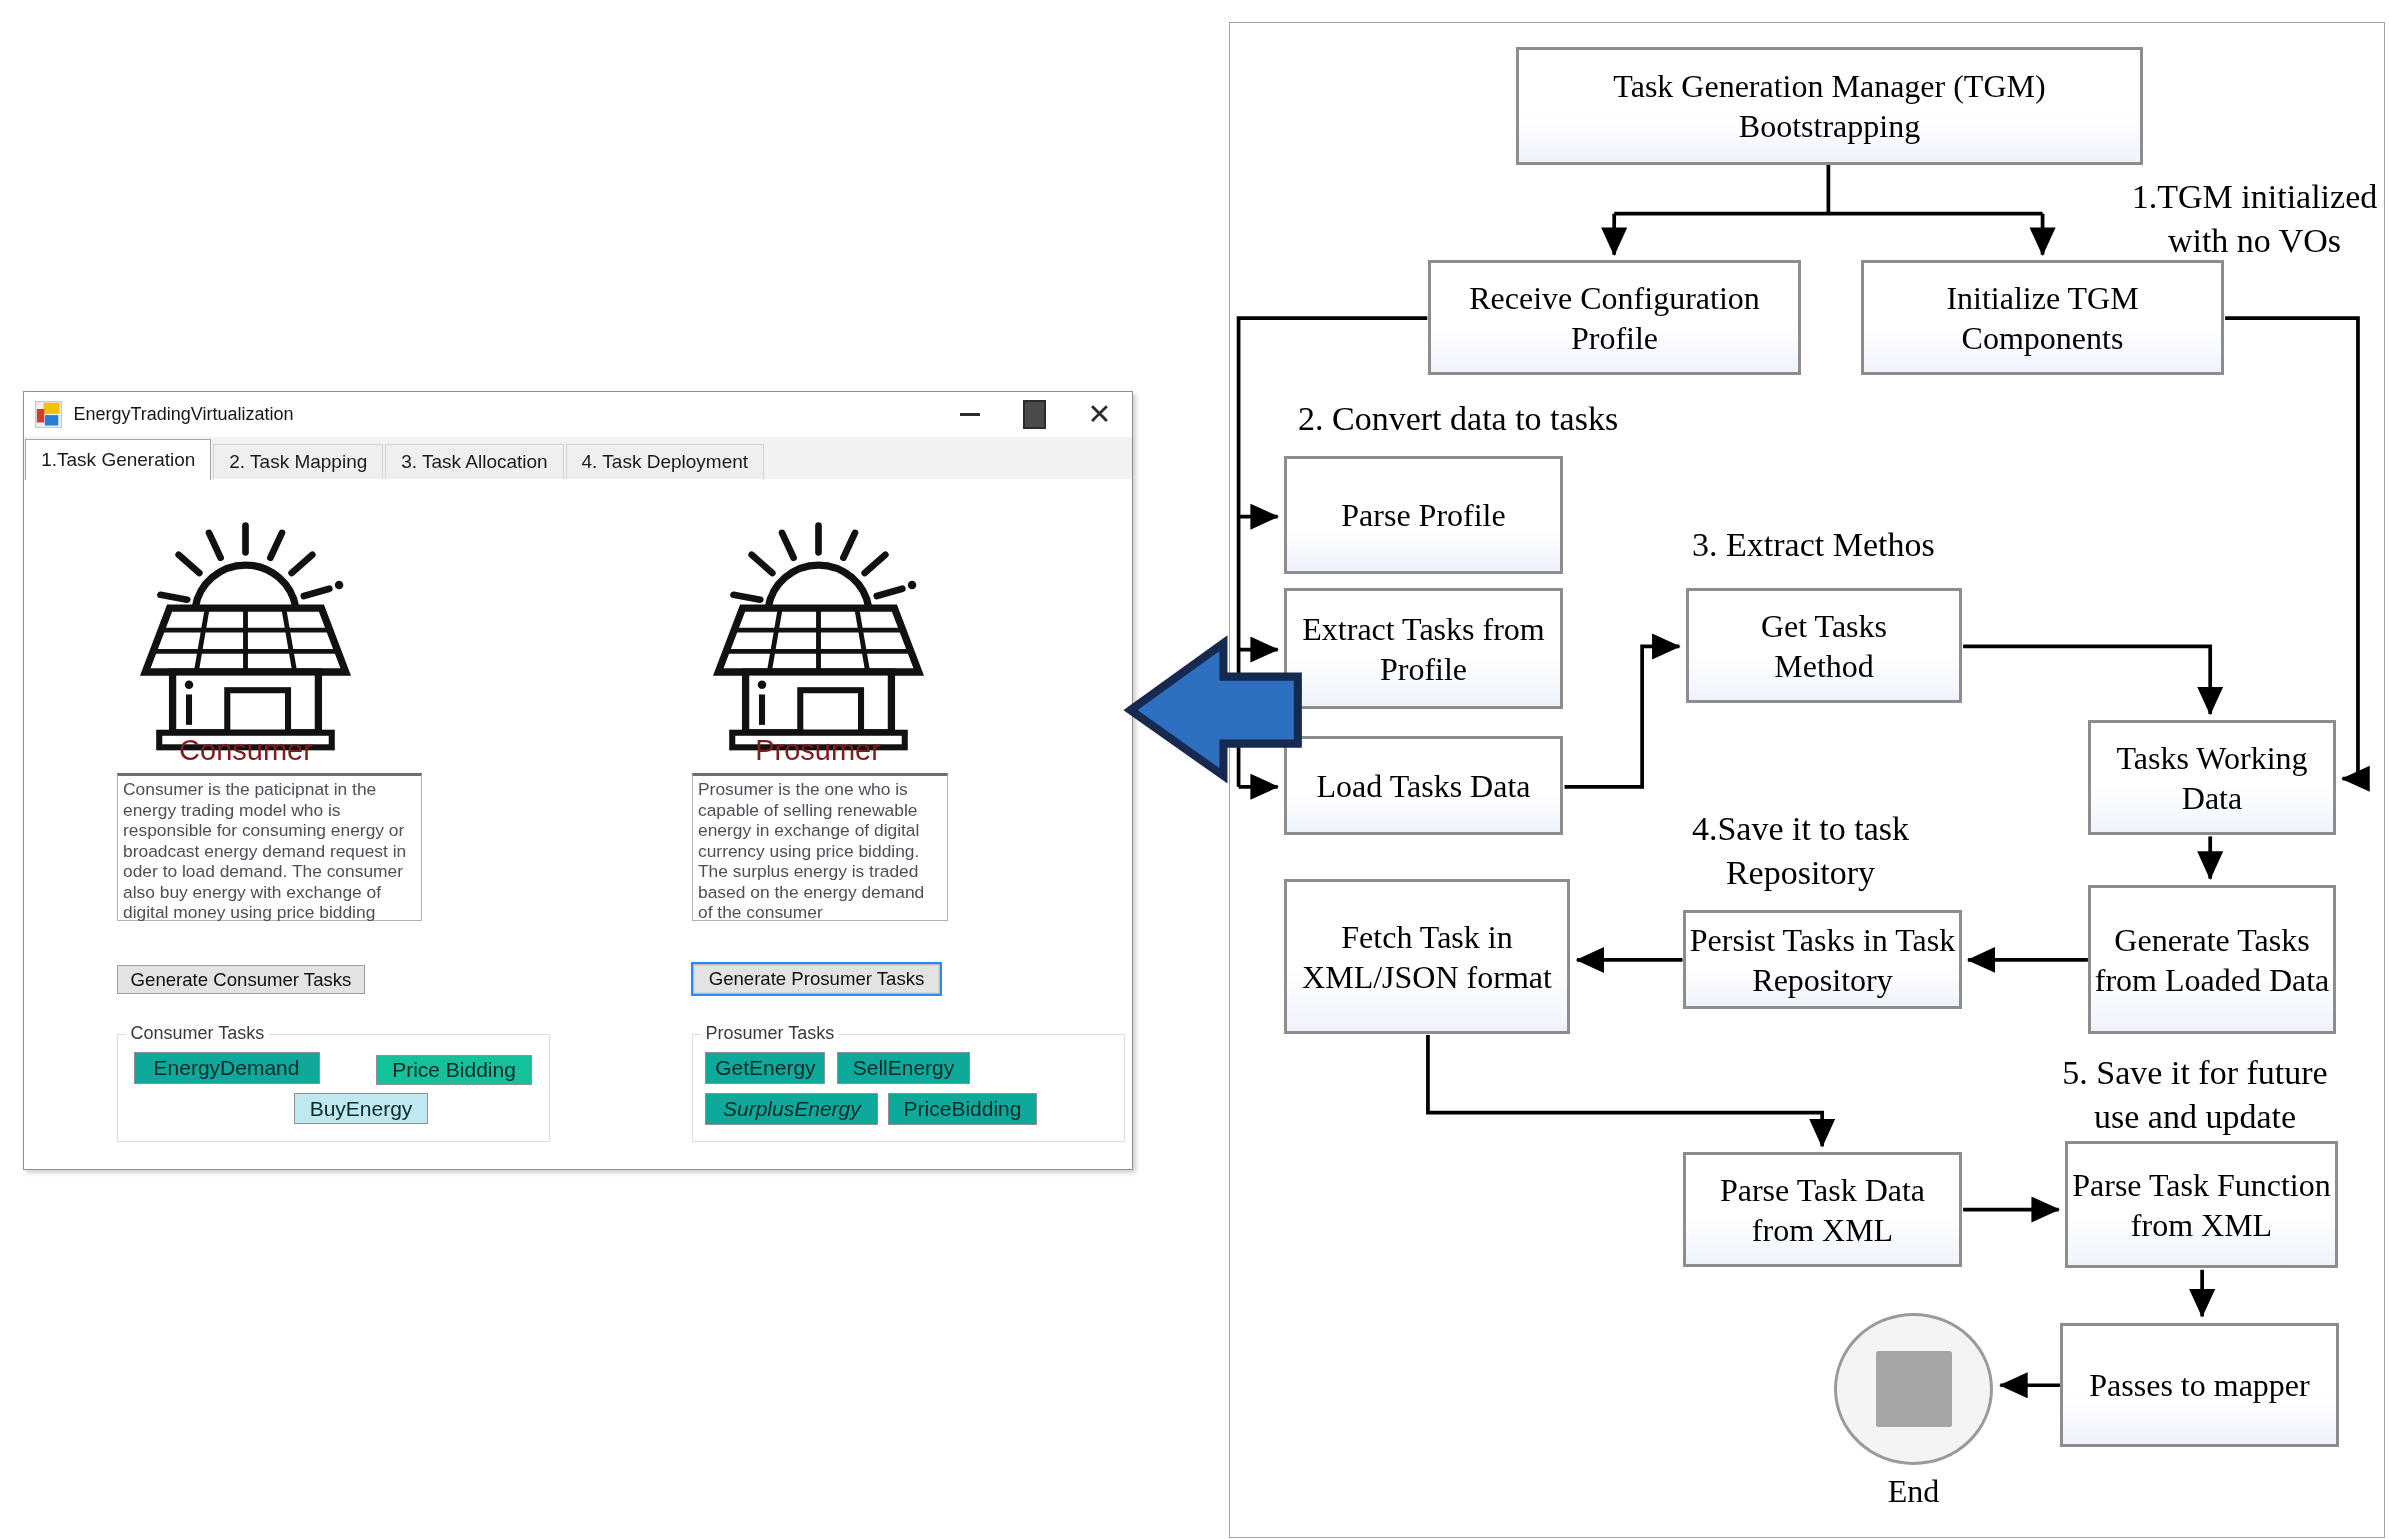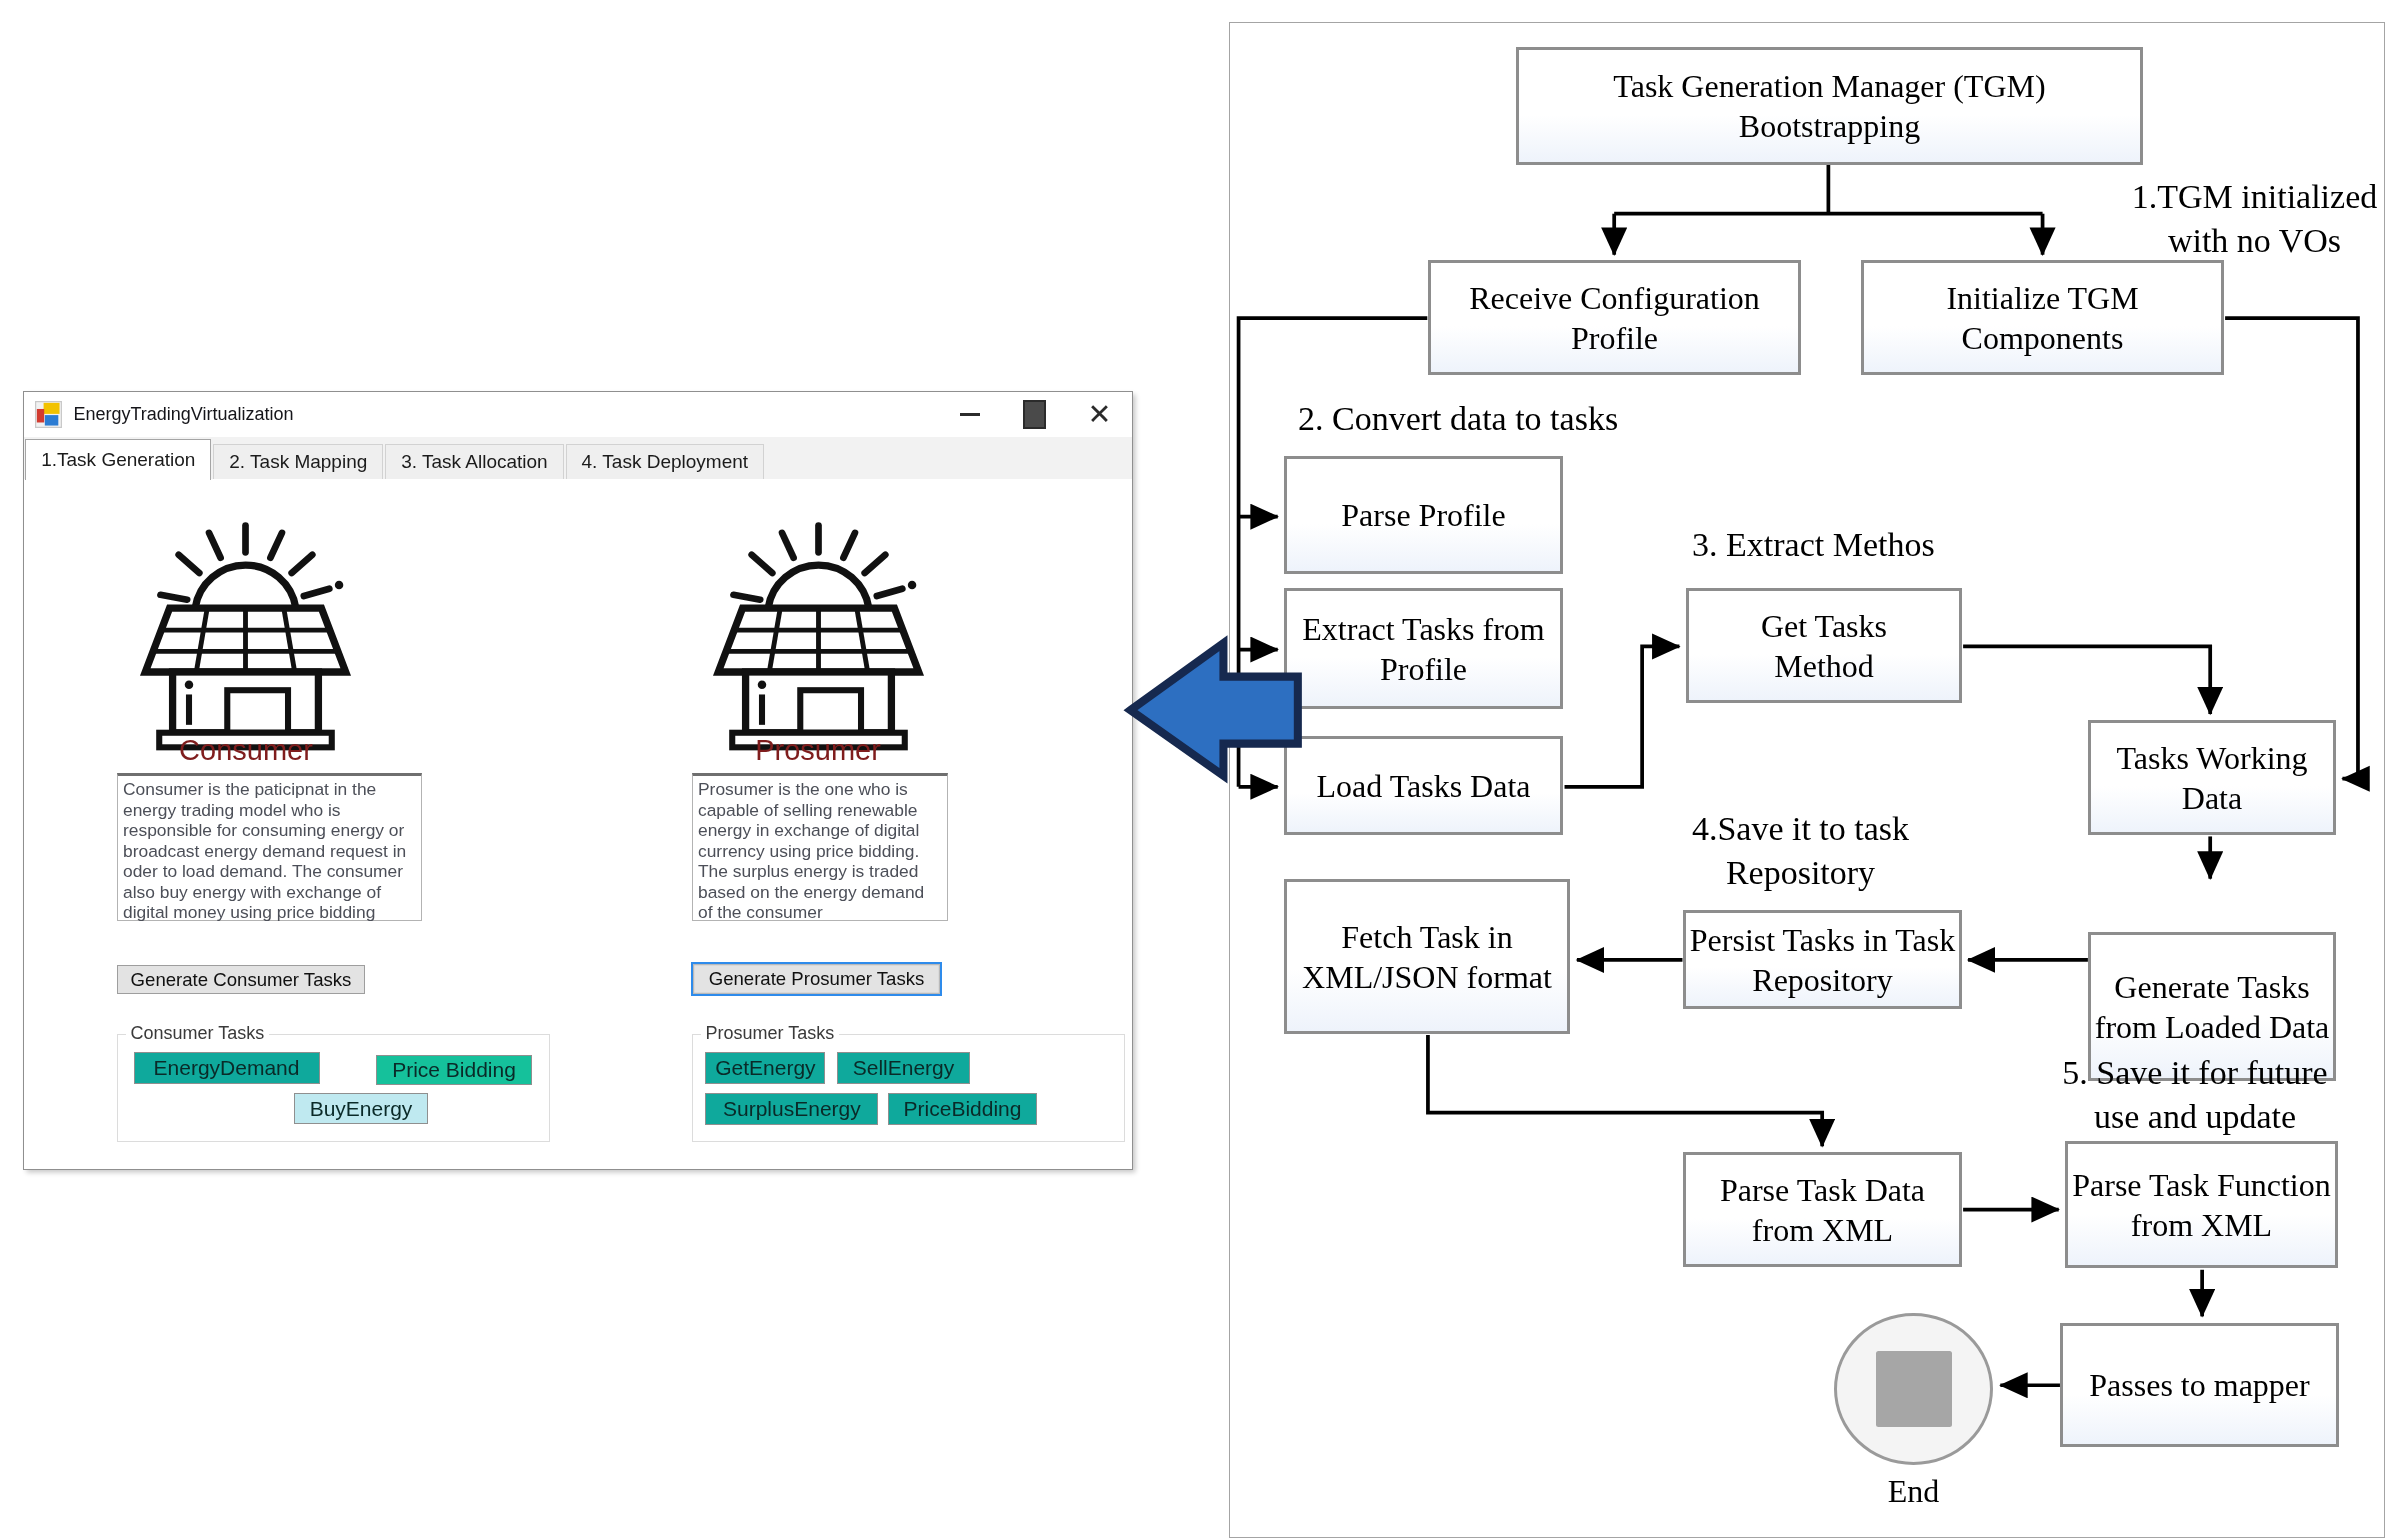--- a/index.html
+++ b/index.html
@@ -162,21 +162,21 @@
       <circle cx="87" cy="286" r="7" fill="#111"></circle>
       <rect x="38" y="365" width="284" height="24" fill="#fff" stroke="#111" stroke-width="10"></rect>
     </svg>
     <div class="role-heading" style="left:679px;top:255px;">Prosumer</div>
     <div class="desc" style="left:668px;top:294px;width:256px;height:148px;">Prosumer is the one who is capable of selling renewable energy in exchange of digital currency using price bidding. The surplus energy is traded based on the energy demand of the consumer</div>
     <div class="gen-btn focused" style="left:667px;top:483px;width:251px;height:34px;">Generate Prosumer Tasks</div>
     <div class="groupbox" style="left:668px;top:555px;width:433px;height:108px;">
       <span class="groupbox-label">Prosumer Tasks</span>
       <div class="chip" style="left: 12.4px; top: 17.4px; width: 120px; height: 32px; background: rgb(15, 169, 156);">GetEnergy</div>
       <div class="chip" style="left: 144px; top: 17.4px; width: 133px; height: 32px; background: rgb(15, 169, 156);">SellEnergy</div>
-      <div class="chip" style="left: 12.4px; top: 58px; width: 173px; height: 32px; background: rgb(15, 169, 156);">SurplusEnergy</div>
+      <div class="chip" style="left: 12.4px; top: 58px; width: 173px; height: 32px; background: rgb(15, 169, 156); font-style: italic;">SurplusEnergy</div>
       <div class="chip" style="left: 195px; top: 58px; width: 149px; height: 32px; background: rgb(15, 169, 156);">PriceBidding</div>
     </div>
   </div>
 </div>
 
 <svg class="big-arrow" viewBox="0 0 300 250">
   <polygon points="12,126 162,18 162,72 282,72 282,180 162,180 162,232" stroke-width="13" stroke-linejoin="miter" fill="#2D6FC1" stroke="#16294F"></polygon>
 </svg>
 
 <div class="fc-frame"></div>
@@ -226,21 +226,21 @@
   </div>
 <div class="node" style="left:1284px;top:736px;width:279px;height:99px;">
     <span>Load Tasks Data</span>
   </div>
 <div class="node get" style="left:1686px;top:588px;width:276px;height:115px;">
     <span>Get Tasks Method</span>
   </div>
 <div class="node" style="left:2088px;top:720px;width:248px;height:115px;">
     <span>Tasks Working Data</span>
   </div>
-<div class="node" style="left:2088px;top:885px;width:248px;height:149px;margin-top:47px;">
+<div class="node" style="left:2088px;top:885px;width:248px;height:149px;">
     <span>Generate Tasks from Loaded Data</span>
   </div>
 <div class="node" style="left:1284px;top:879px;width:286px;height:155px;">
     <span>Fetch Task in XML/JSON format</span>
   </div>
 <div class="node" style="left:1683px;top:910px;width:279px;height:99px;">
     <span>Persist Tasks in Task Repository</span>
   </div>
 <div class="node" style="left:1683px;top:1152px;width:279px;height:115px;">
     <span>Parse Task Data from XML</span>

